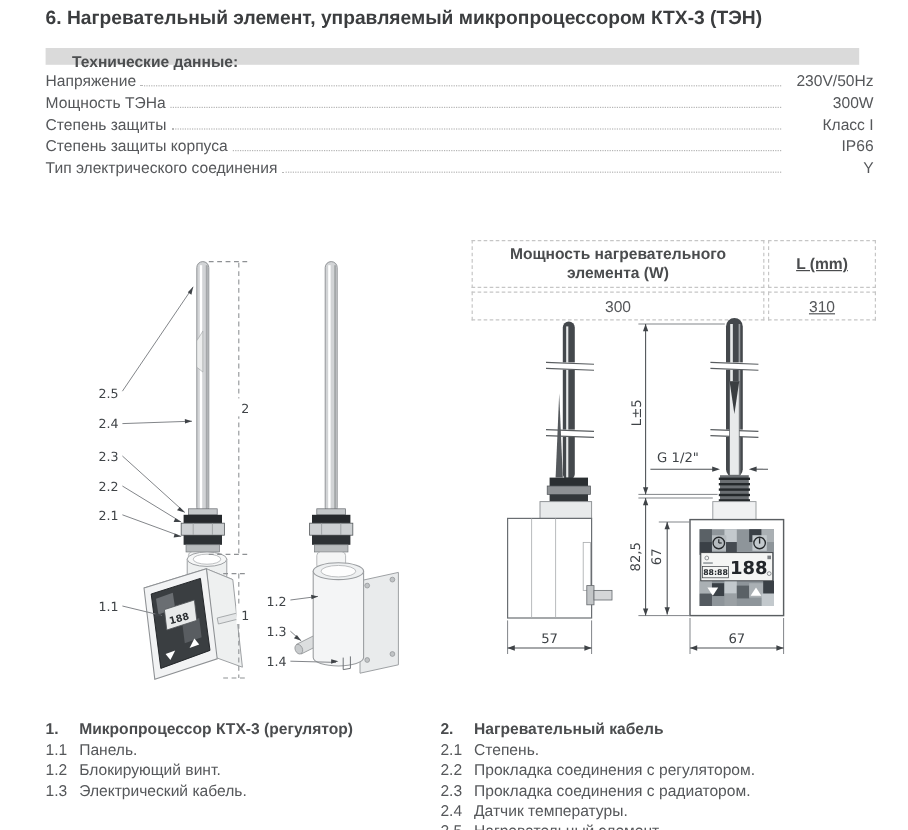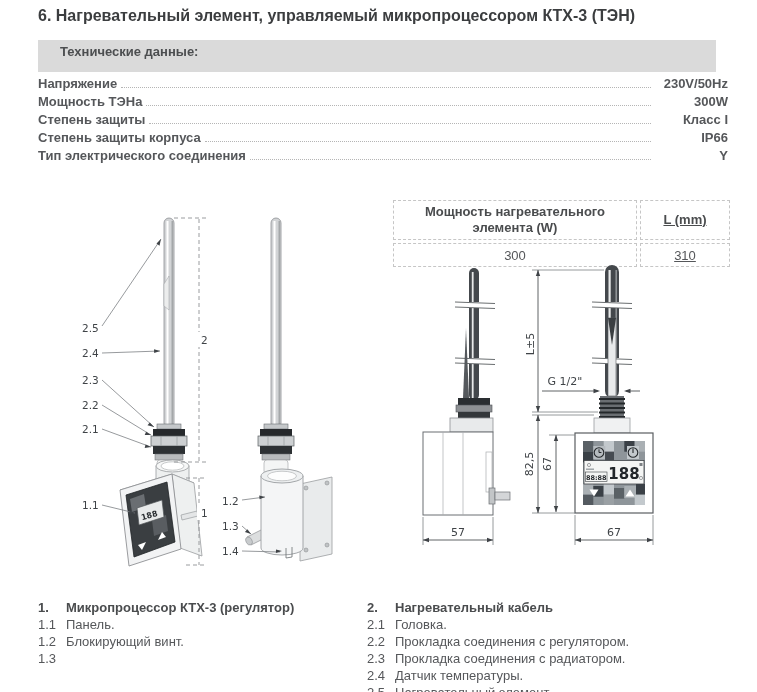--- a/index.html
+++ b/index.html
@@ -1,23 +1,23 @@
 <!DOCTYPE html>
 <html><head>
 <meta charset="utf-8">
 <style>
   html,body{margin:0;padding:0;background:#ffffff;}
   #page{position:relative;width:757px;height:692px;background:#ffffff;overflow:hidden;
         font-family:"Liberation Sans","DejaVu Sans",sans-serif;color:#56585a;}
   .abs{position:absolute;}
   #doc-title{left:38px;top:7px;font-size:16px;font-weight:bold;color:#3b3d3f;}
-  #section-bar{left:38px;top:40px;width:678px;height:32px;background:#dadada;
+  #section-bar{left:38px;top:40px;width:678px;height:14px;background:#dadada;
                line-height:24px;padding-left:22px;box-sizing:border-box;
                font-size:13px;font-weight:bold;color:#4c4e50;}
-  #spec-list{left:38px;top:76px;width:690px;font-weight:bold;}
+  #spec-list{left:38px;top:60px;width:690px;}
   .spec-row{display:flex;align-items:baseline;height:18px;font-size:13px;}
   .spec-label{white-space:nowrap;color:#55575a;}
   .spec-leader{flex:1;border-bottom:1px dotted #b5b5b5;margin:0 6px 3px 4px;min-width:10px;}
   .spec-value{flex:none;width:71px;text-align:right;color:#55575a;white-space:nowrap;}
   
   #power-table{left:390px;top:197px;border-collapse:separate;border-spacing:3px;}
   #power-table td{border:1px dashed #c6c6c6;text-align:center;vertical-align:middle;
                   font-size:13px;color:#55575a;background:#ffffff;}
   #power-table .hdr{font-weight:bold;color:#4a4c4e;height:36px;line-height:1.25;}
   #power-table .c1{width:240px;}
@@ -356,31 +356,32 @@
     <div class="pl-row">
       <span class="pl-num">1.1</span>
       <span class="pl-text">Панель.</span>
     </div>
     <div class="pl-row">
       <span class="pl-num">1.2</span>
       <span class="pl-text">Блокирующий винт.</span>
     </div>
     <div class="pl-row">
       <span class="pl-num">1.3</span>
+      <span class="pl-text">Электрический кабель.</span>
     </div>
   </div>
 
   <div class="abs parts-list" id="parts-list-2">
     <div class="pl-row pl-head">
       <span class="pl-num">2.</span>
       <span class="pl-text">Нагревательный кабель</span>
     </div>
     <div class="pl-row">
       <span class="pl-num">2.1</span>
-      <span class="pl-text">Головка.</span>
+      <span class="pl-text">Степень.</span>
     </div>
     <div class="pl-row">
       <span class="pl-num">2.2</span>
       <span class="pl-text">Прокладка соединения с регулятором.</span>
     </div>
     <div class="pl-row">
       <span class="pl-num">2.3</span>
       <span class="pl-text">Прокладка соединения с радиатором.</span>
     </div>
     <div class="pl-row">

